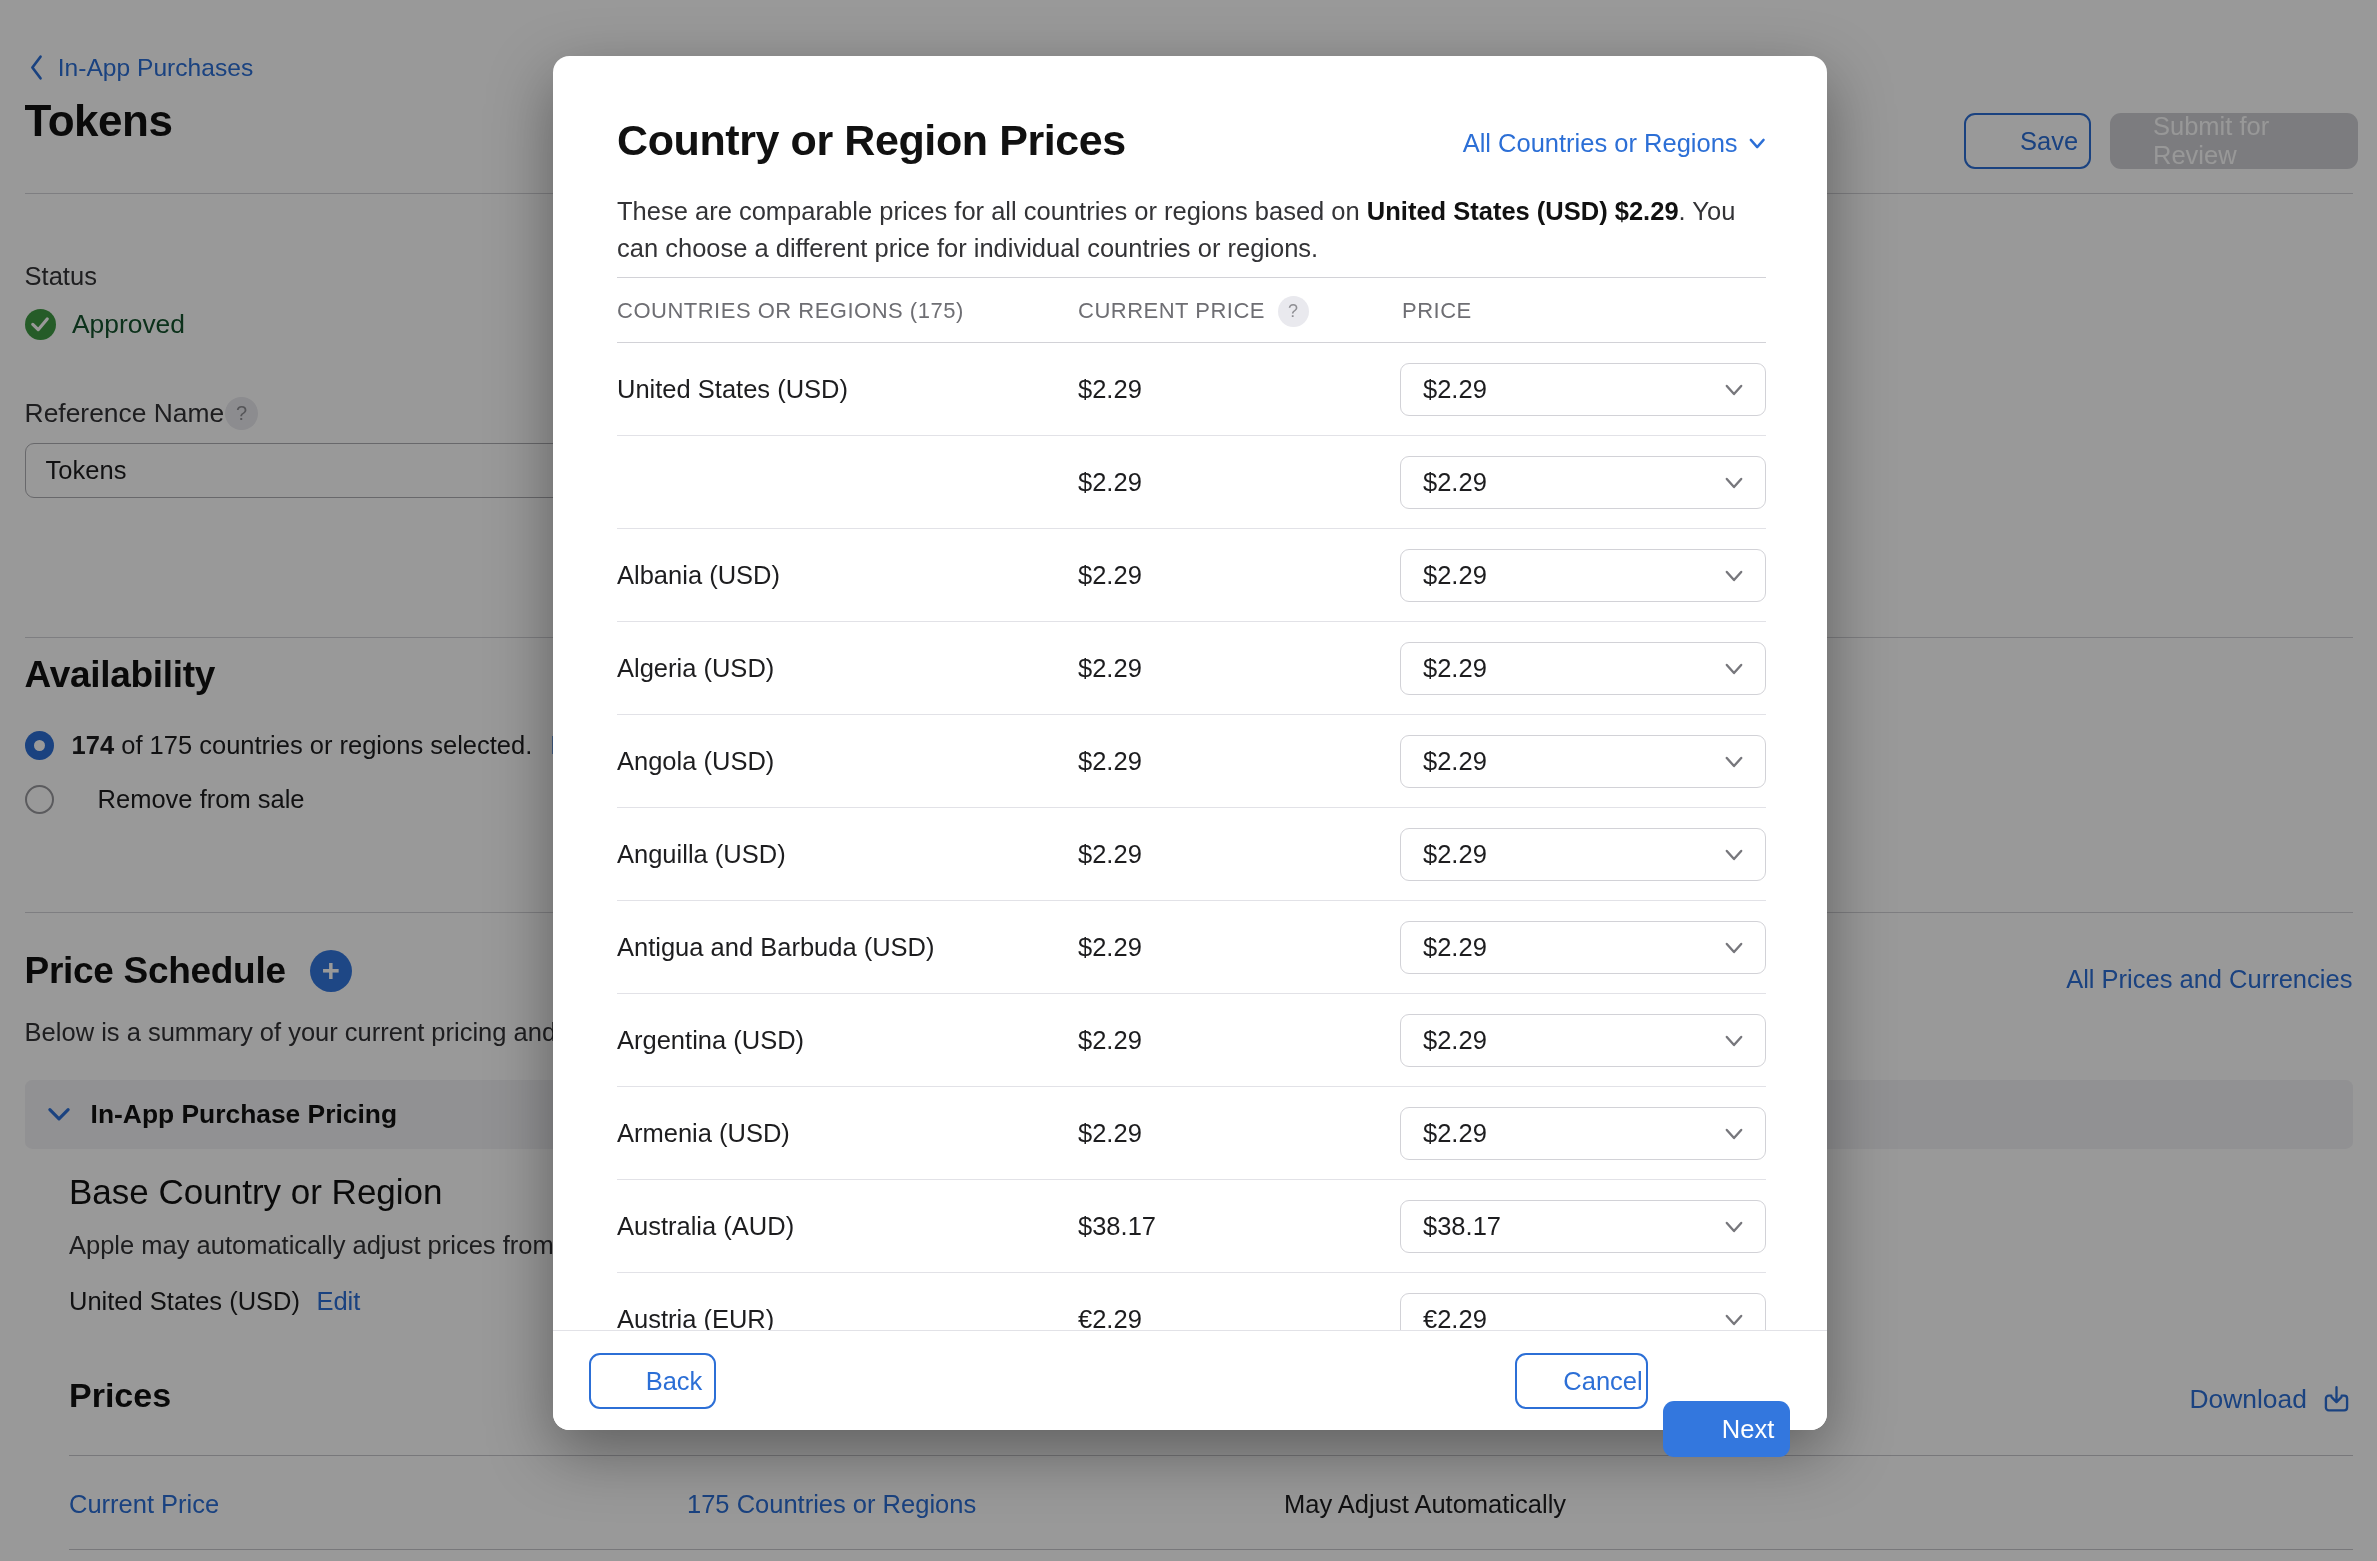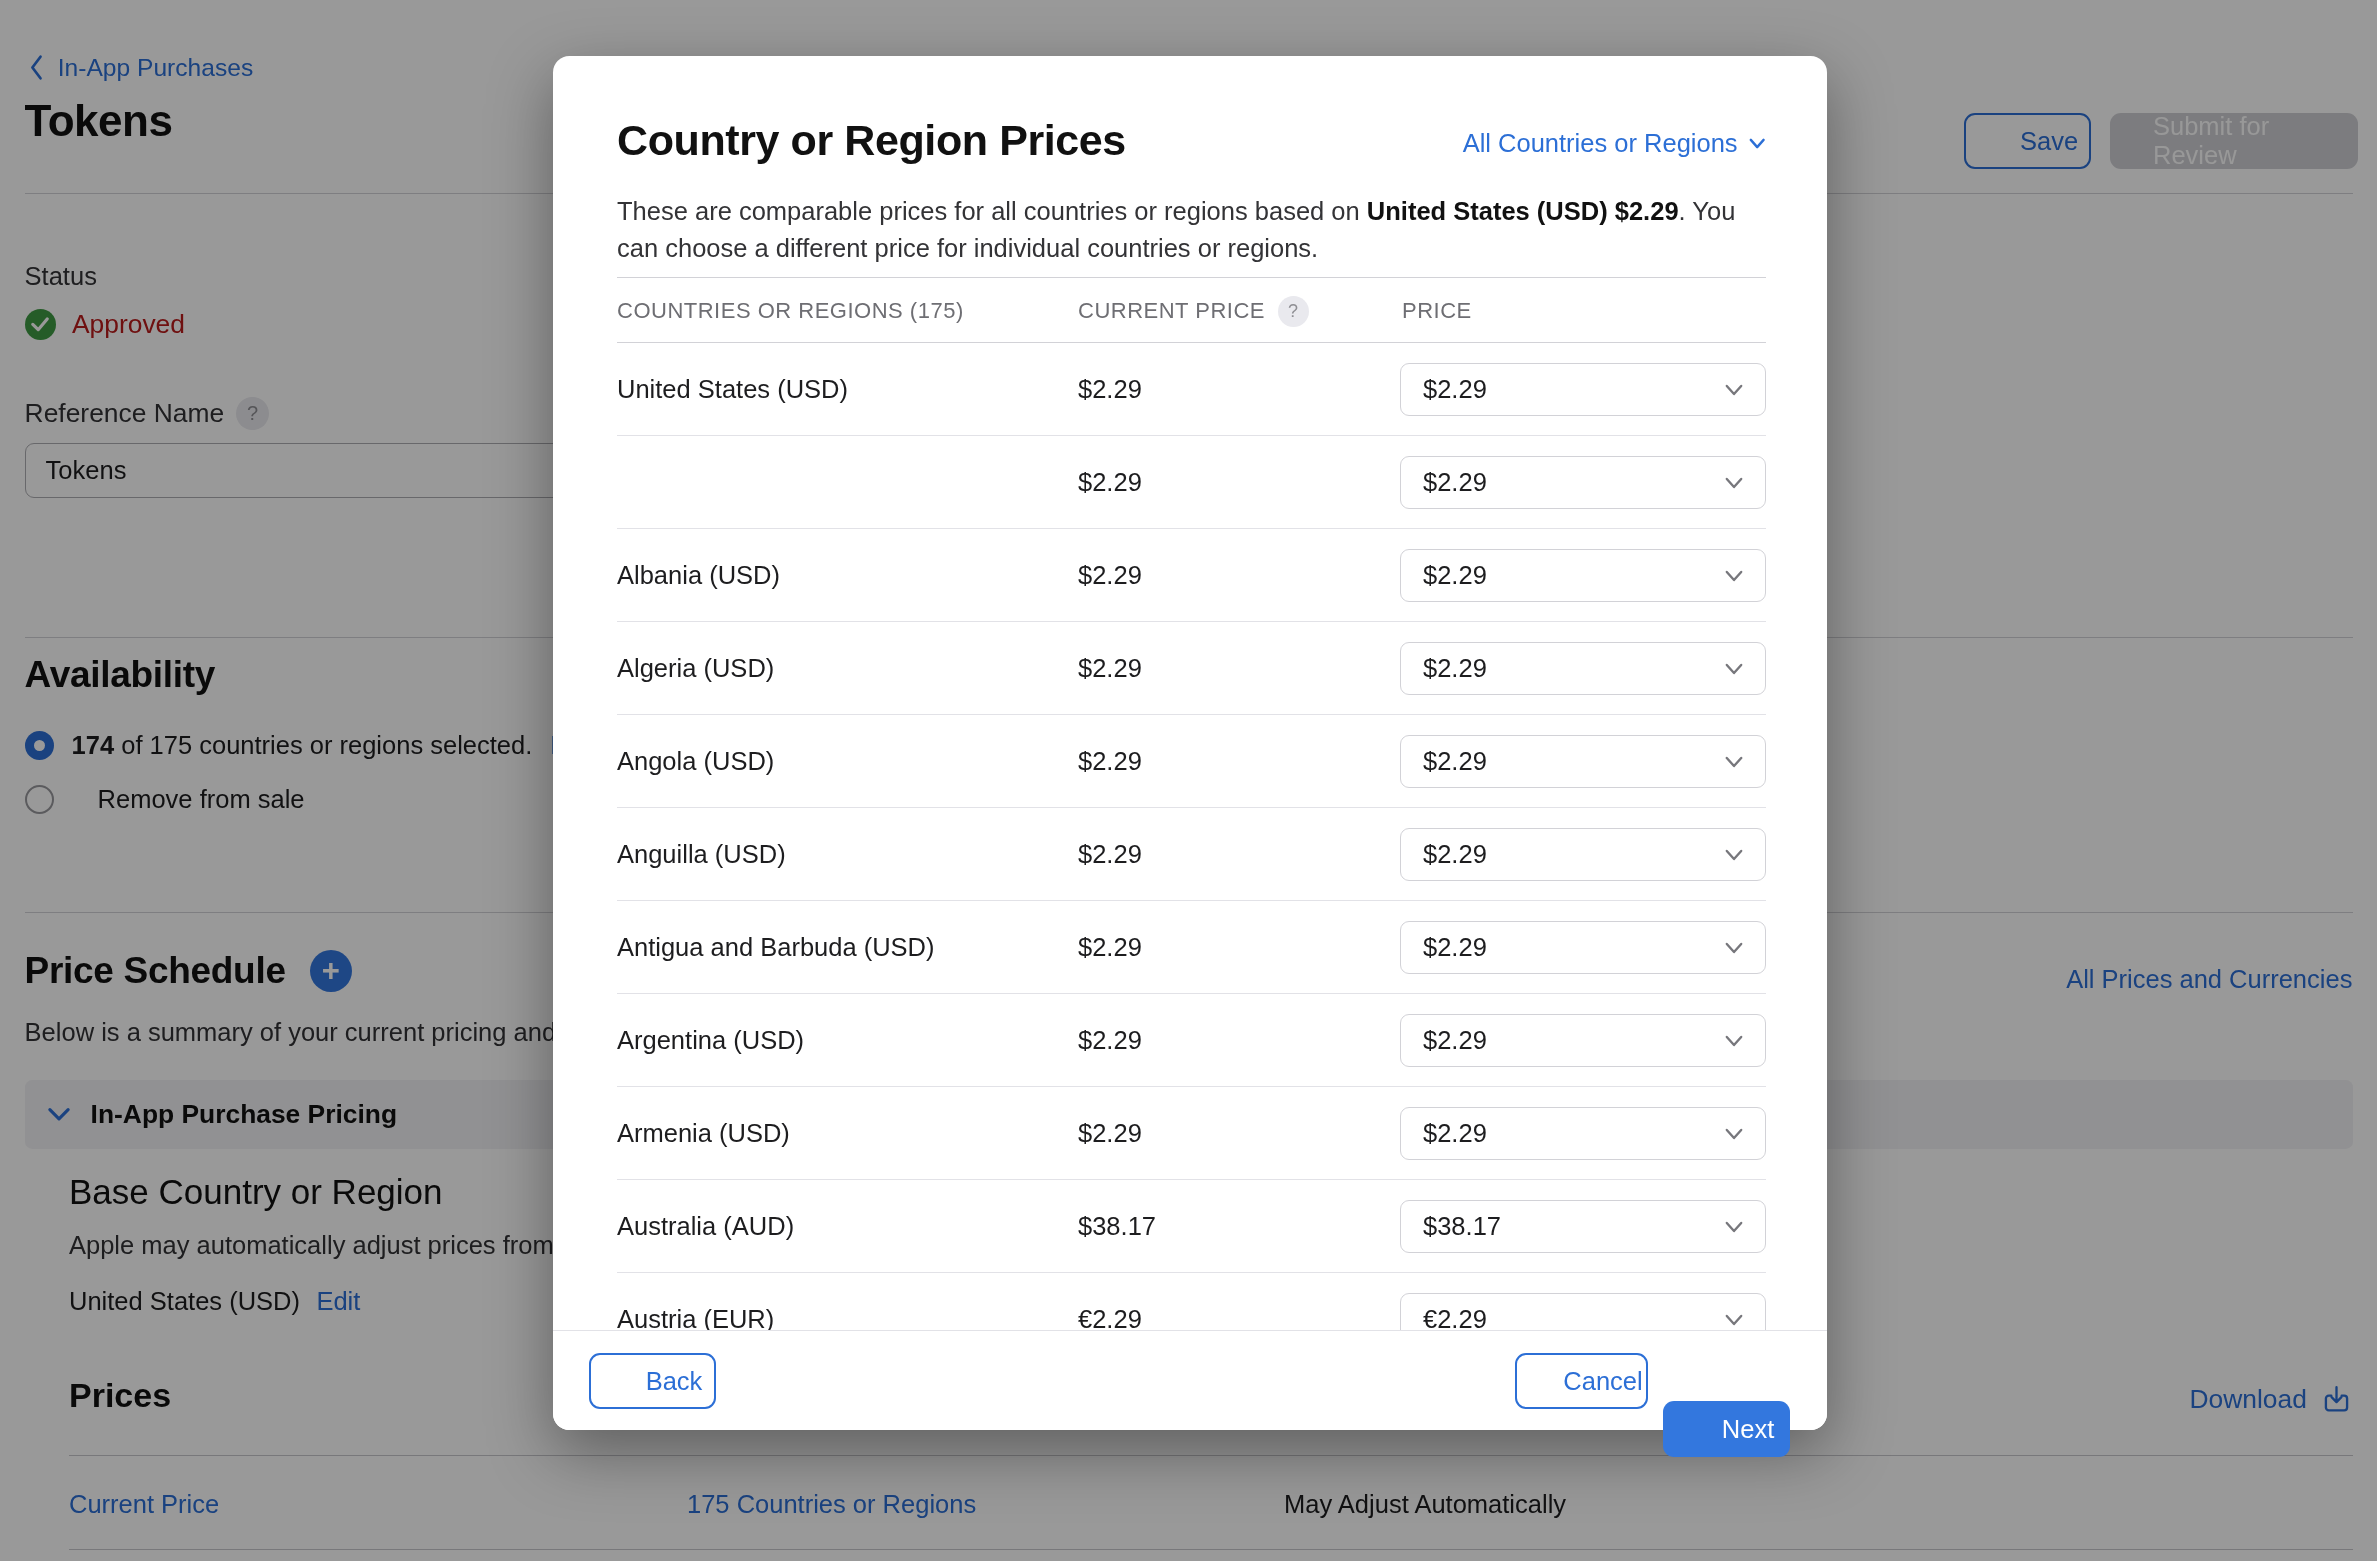--- a/index.html
+++ b/index.html
@@ -19,21 +19,21 @@
 
   
   .breadcrumb{left:27px;top:53px;display:flex;align-items:center;gap:12.7px;color:var(--accent);font-size:24.6px;cursor:pointer;text-align:center;}
   .page-title{left:24.6px;top:96px;font-size:44px;font-weight:700;letter-spacing:-0.5px;color:#111;}
   .btn{display:flex;align-items:center;justify-content:center;border-radius:11px;font-size:25.5px;cursor:pointer;padding-left:43px;}
   .btn-outline{border:2.7px solid var(--accent);color:var(--accent);background:transparent;}
   .btn-disabled{background:#cfcfd4;color:#fdfdfd;}
   .btn-fill{background:var(--accent-fill);color:#fff;}
   .hdivider{height:0.9px;background:var(--border-strong);}
   .label{font-size:25.5px;color:var(--text2);}
-  .field-label{display:flex;align-items:center;gap:12px;}
+  .field-label{display:flex;align-items:center;gap:1px;}
   .help-badge{width:33px;height:33px;border-radius:50%;background:#e9e9ee;color:#8e8e93;font-size:20px;display:flex;align-items:center;justify-content:center;}
   .status-row{display:flex;align-items:center;gap:16.4px;}
   .check-circle{width:31px;height:31px;border-radius:50%;background:var(--green);display:flex;align-items:center;justify-content:center;}
   .text-input{width:692px;height:55px;border:1.8px solid #aeaeb2;border-radius:9px;background:#fff;font-size:25.5px;color:var(--text);padding:0 20px;font-family:"Liberation Sans",sans-serif;}
   .h2{font-size:37px;font-weight:700;color:#111;letter-spacing:-0.3px;}
   .radio-row{display:flex;align-items:center;gap:18px;font-size:25.5px;color:var(--text);}
   .radio{width:29px;height:29px;border-radius:50%;flex:0 0 auto;}
   .radio.on{background:var(--accent);position:relative;}
   .radio.on::after{content:"";position:absolute;left:9px;top:9px;width:11px;height:11px;border-radius:50%;background:#fff;}
   .radio.off{border:2.7px solid #98989d;background:transparent;}
@@ -91,21 +91,21 @@
 
   <div class="abs hdivider" style="left:24.6px;top:193px;width:2328px;"></div>
 
   <div class="abs label" style="left:24.6px;top:262px;">Status</div>
   <div class="abs status-row" style="left:24.6px;top:309px;">
     <span class="check-circle">
       <svg width="18" height="14.6" viewBox="0 0 20 16">
           <path d="M2 8 L8 14 L18 2" fill="none" stroke="#fff" stroke-width="3.5" stroke-linecap="round" stroke-linejoin="round"></path>
         </svg>
     </span>
-    <span style="font-size:26.4px;color:#b91c1c;">Approved</span>
+    <span style="font-size:26.4px;color:#14532d;">Approved</span>
   </div>
 
   <div class="abs field-label" style="left:24.6px;top:397px;">
     <span class="label" style="font-size:26.4px;">Reference Name</span>
     <span class="help-badge">?</span>
   </div>
   <input class="abs text-input" style="left: 24.6px; top: 443px;" value="Tokens">
 
   <div class="abs hdivider" style="left:24.6px;top:637px;width:2328px;"></div>
 

